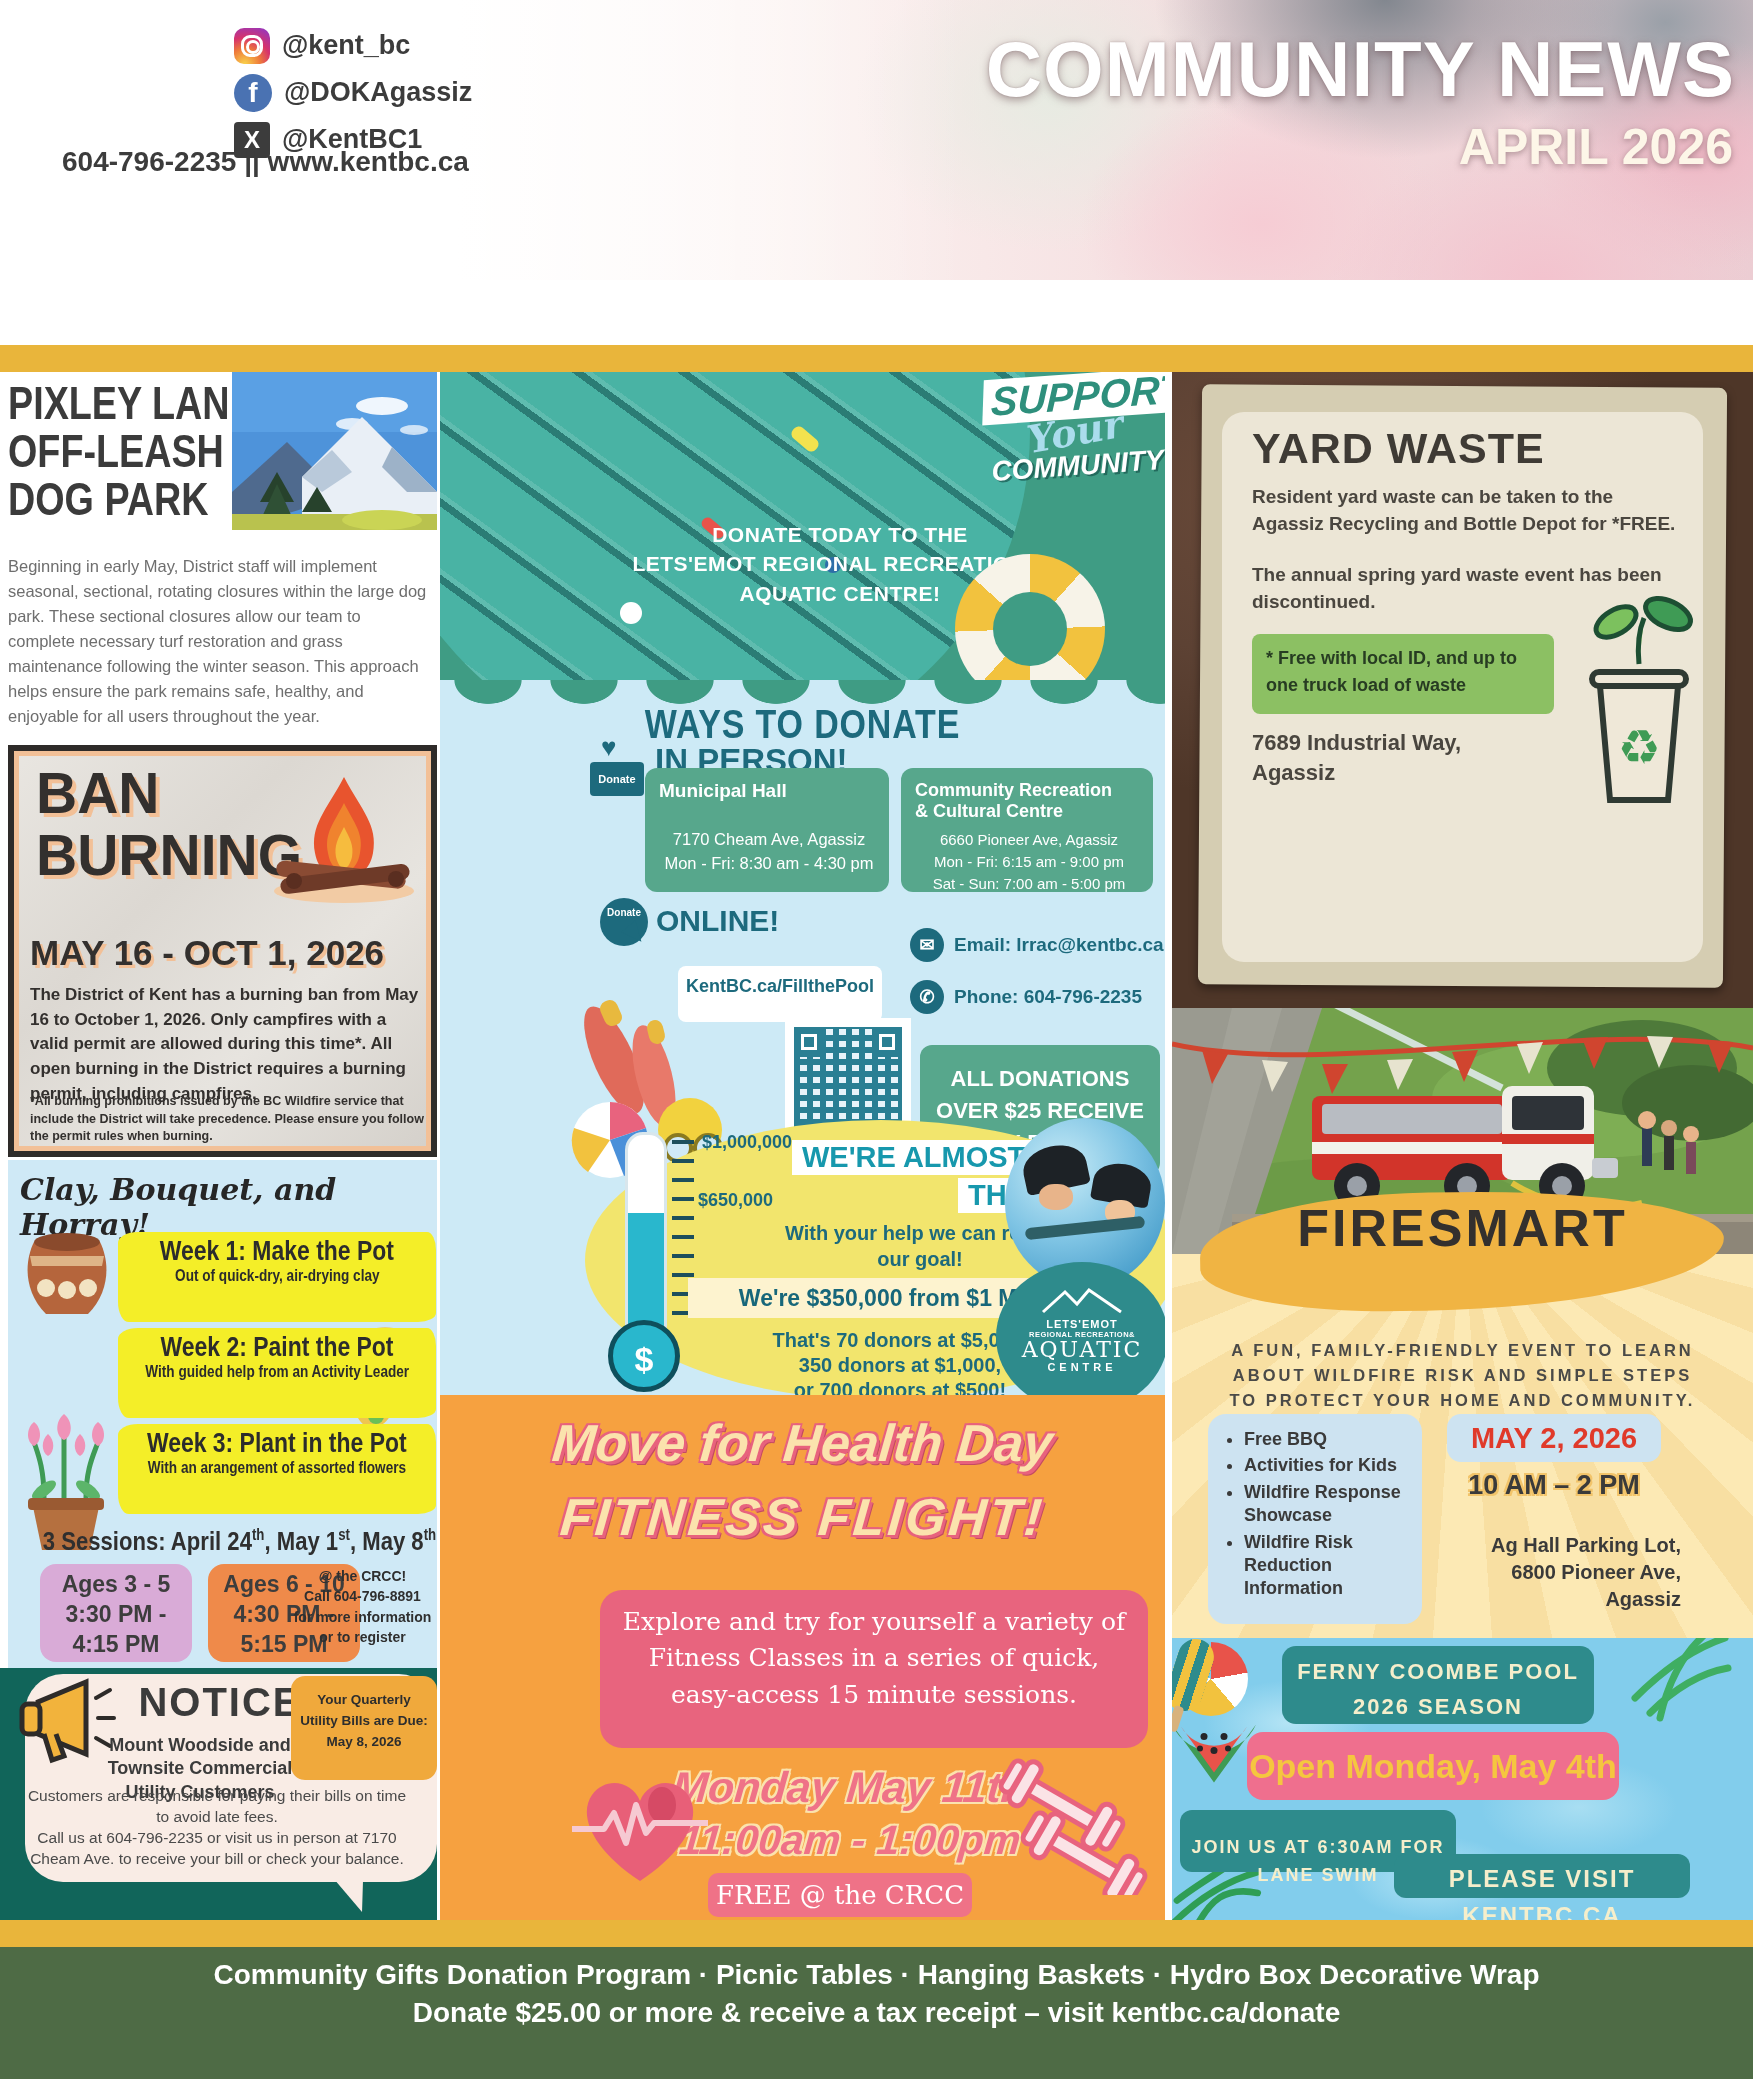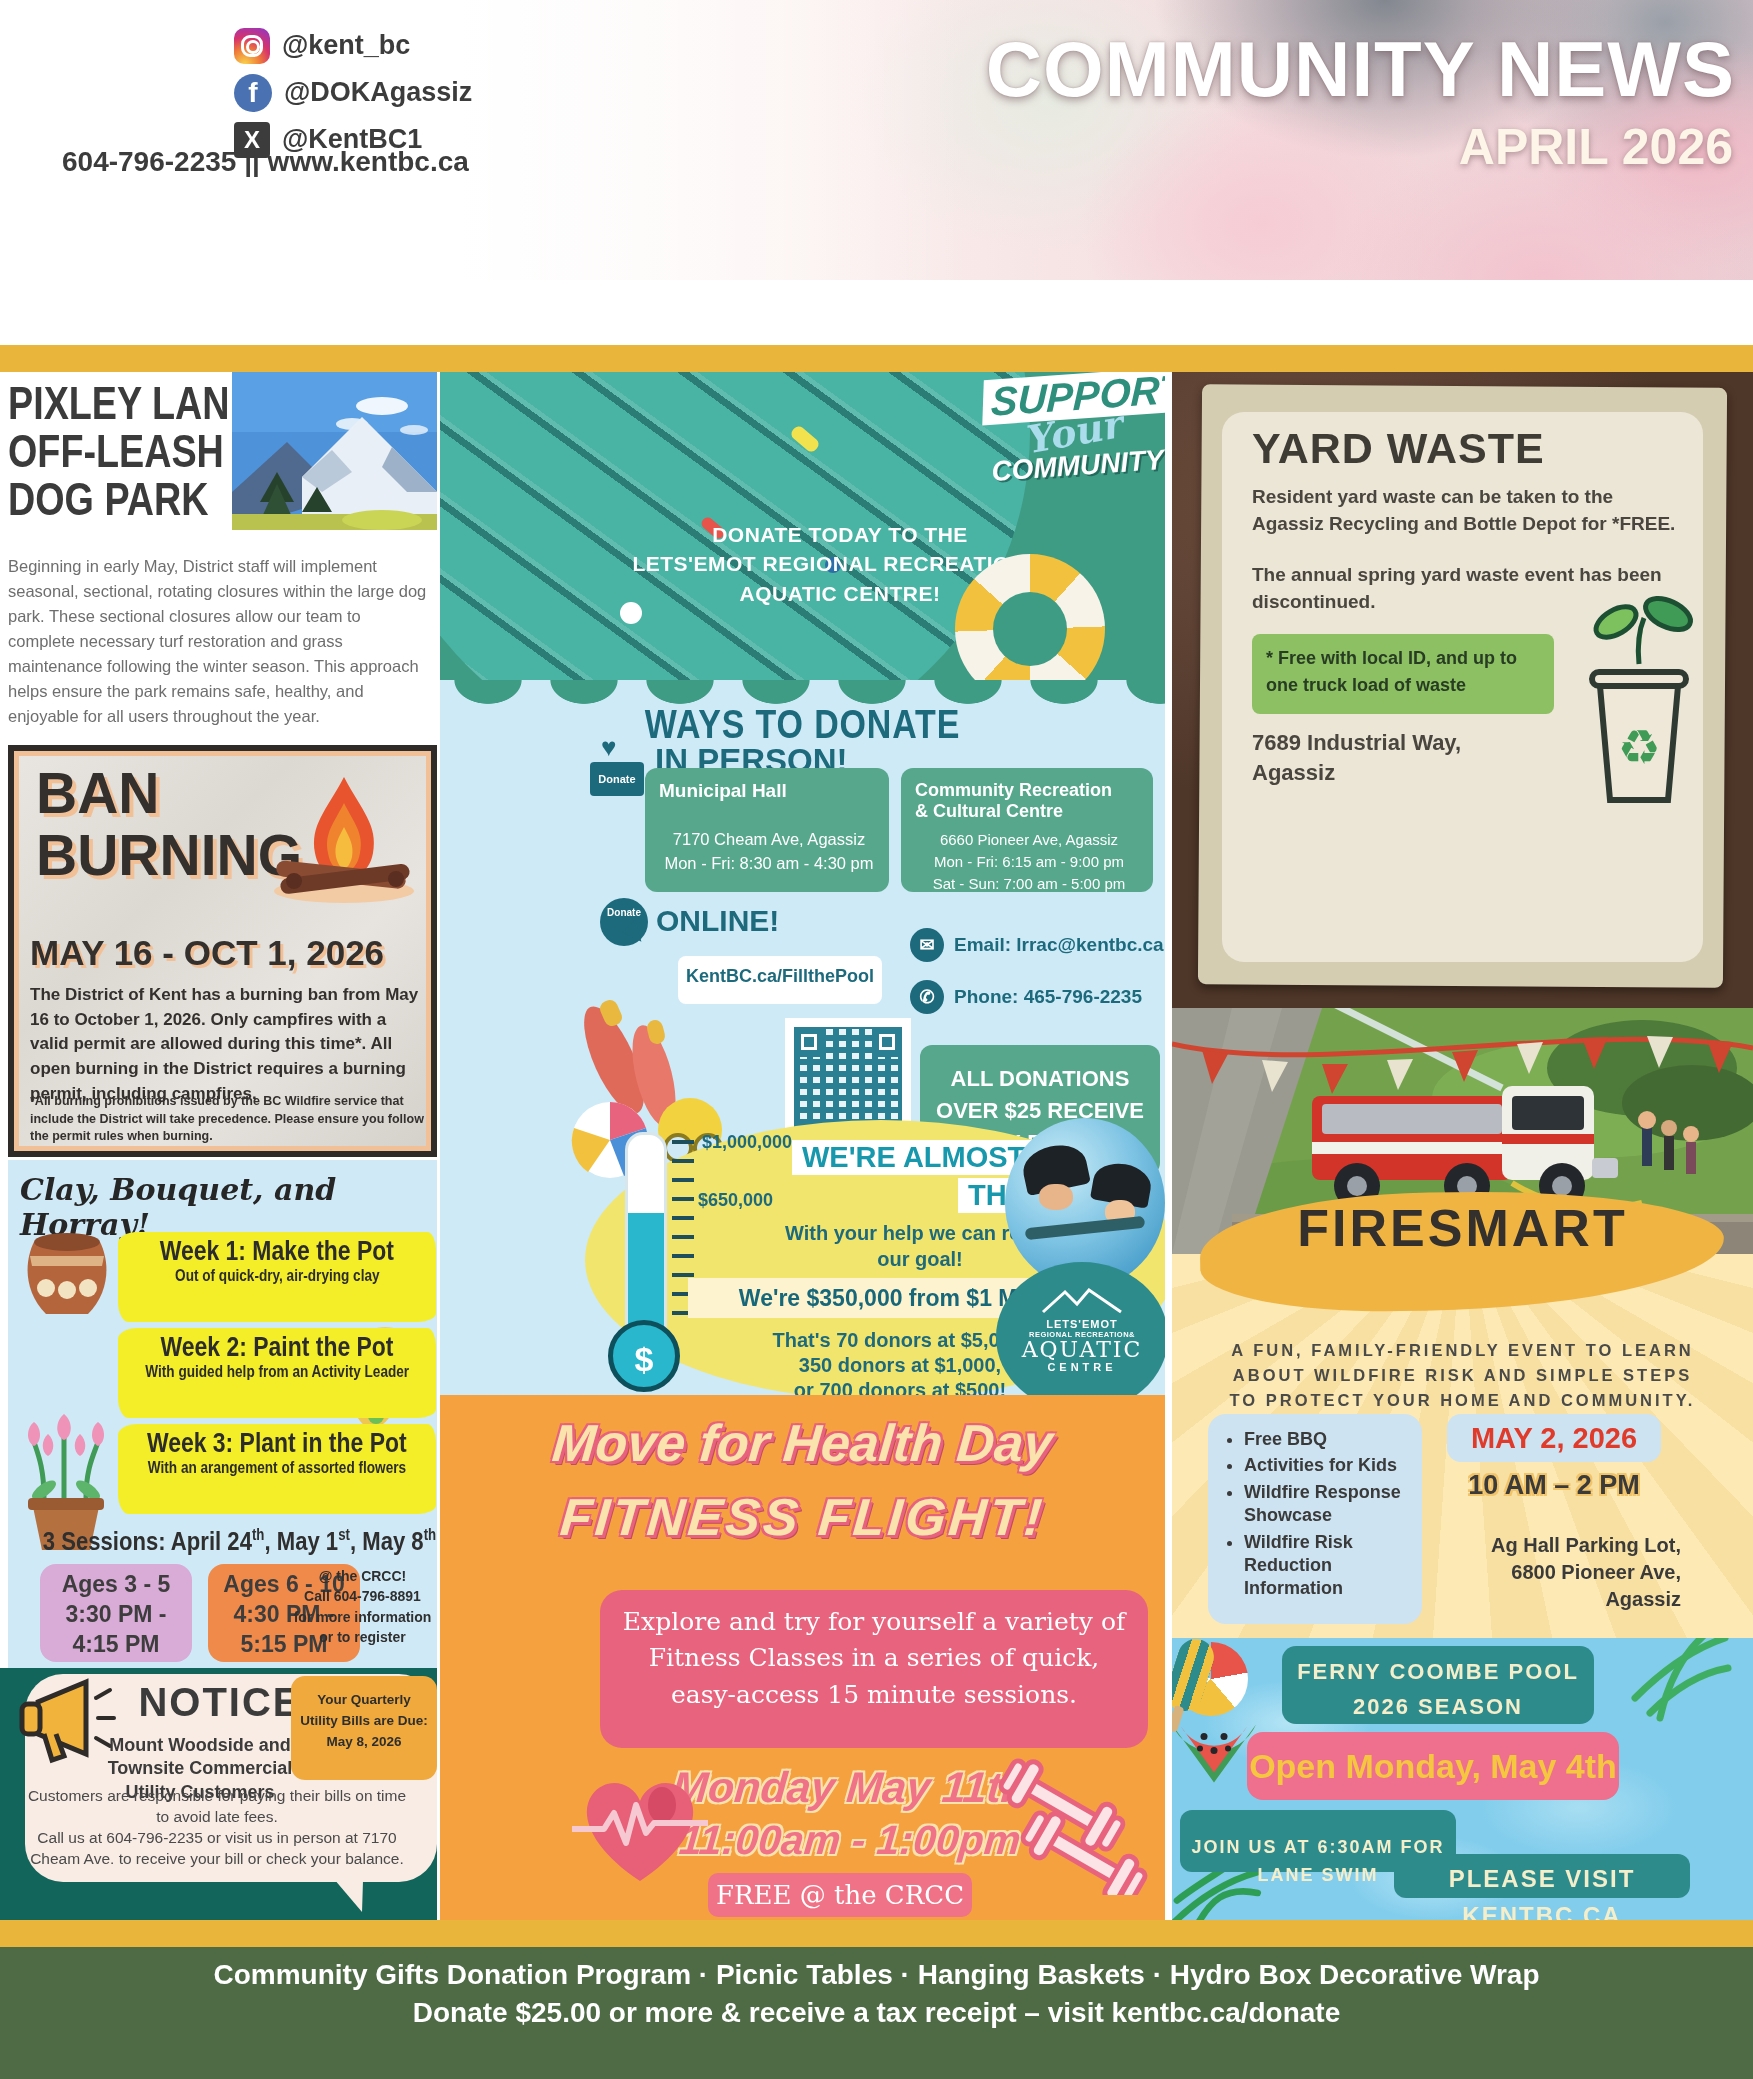--- a/index.html
+++ b/index.html
@@ -109,21 +109,21 @@
   .locbox{position:absolute;top:88px;background:#57a78c;border-radius:12px;color:#fff;
      padding:12px 10px 10px 14px;box-sizing:border-box;}
   .locname{font-weight:bold;font-size:19px;line-height:1.15;}
   .locline{text-align:center;line-height:1.45;}
   .onl{left:216px;top:224px;font-size:30px;font-weight:bold;color:#1d6a7d;}
   .oico{left:160px;top:218px;width:48px;height:48px;border-radius:50%;background:#1d6a7d;color:#fff;
      font-size:10px;font-weight:bold;text-align:center;line-height:30px;}
   .oico::after{content:"";position:absolute;left:26px;top:26px;width:0;height:0;
      border-left:9px solid transparent;border-right:9px solid transparent;border-bottom:20px solid #1d6a7d;
      transform:rotate(140deg);}
-  .urlchip{left:238px;top:276px;width:204px;height:48px;background:#fff;border-radius:8px;
+  .urlchip{left:238px;top:286px;width:204px;height:56px;background:#fff;border-radius:8px;
      font-size:18px;font-weight:bold;color:#1d6a7d;text-align:center;line-height:40px;}
   .qr{left:345px;top:338px;width:126px;height:140px;background:#fff;padding:9px;box-sizing:border-box;}
   .qrin{position:relative;width:108px;height:122px;
      background:repeating-linear-gradient(0deg,#2a7f93 0 6px,transparent 6px 12px),
                 repeating-linear-gradient(90deg,#2a7f93 0 6px,#e8f4fa 6px 13px);}
   .fd{position:absolute;width:30px;height:30px;border:7px solid #2a7f93;background:#fff;box-sizing:border-box;}
   .fd::after{content:"";position:absolute;inset:3px;background:#2a7f93;}
   .crow{position:absolute;display:flex;align-items:center;color:#1d6a7d;font-weight:bold;font-size:19px;}
   .cico{width:34px;height:34px;border-radius:50%;background:#1d6a7d;color:#fff;display:flex;
      align-items:center;justify-content:center;font-size:18px;margin-right:10px;flex:0 0 34px;}
@@ -438,21 +438,21 @@
         <div class="fd" style="right:0;top:0"></div>
         <div class="fd" style="left:0;bottom:0"></div>
       </div>
     </div>
     <div class="crow" style="left:470px;top:248px">
       <span class="cico">✉</span>
       <span>Email: lrrac@kentbc.ca</span>
     </div>
     <div class="crow" style="left:470px;top:300px">
       <span class="cico">✆</span>
-      <span>Phone: 465-796-2235</span>
+      <span>Phone: 604-796-2235</span>
     </div>
     <div class="abs taxchip">
       <div>ALL DONATIONS</div>
       <div>OVER $25 RECEIVE</div>
       <div>A TAX RECEIPT</div>
     </div>
     <svg class="abs" style="left:112px;top:318px" width="185" height="185" viewBox="0 0 185 185">
       <ellipse cx="62" cy="62" rx="20" ry="58" fill="#e06a5a" transform="rotate(-24 62 62)"></ellipse>
       <rect x="50" y="2" width="18" height="26" rx="8" fill="#e8b93e" transform="rotate(-24 59 15)"></rect>
       <ellipse cx="102" cy="78" rx="18" ry="52" fill="#e8796a" transform="rotate(-14 102 78)"></ellipse>

